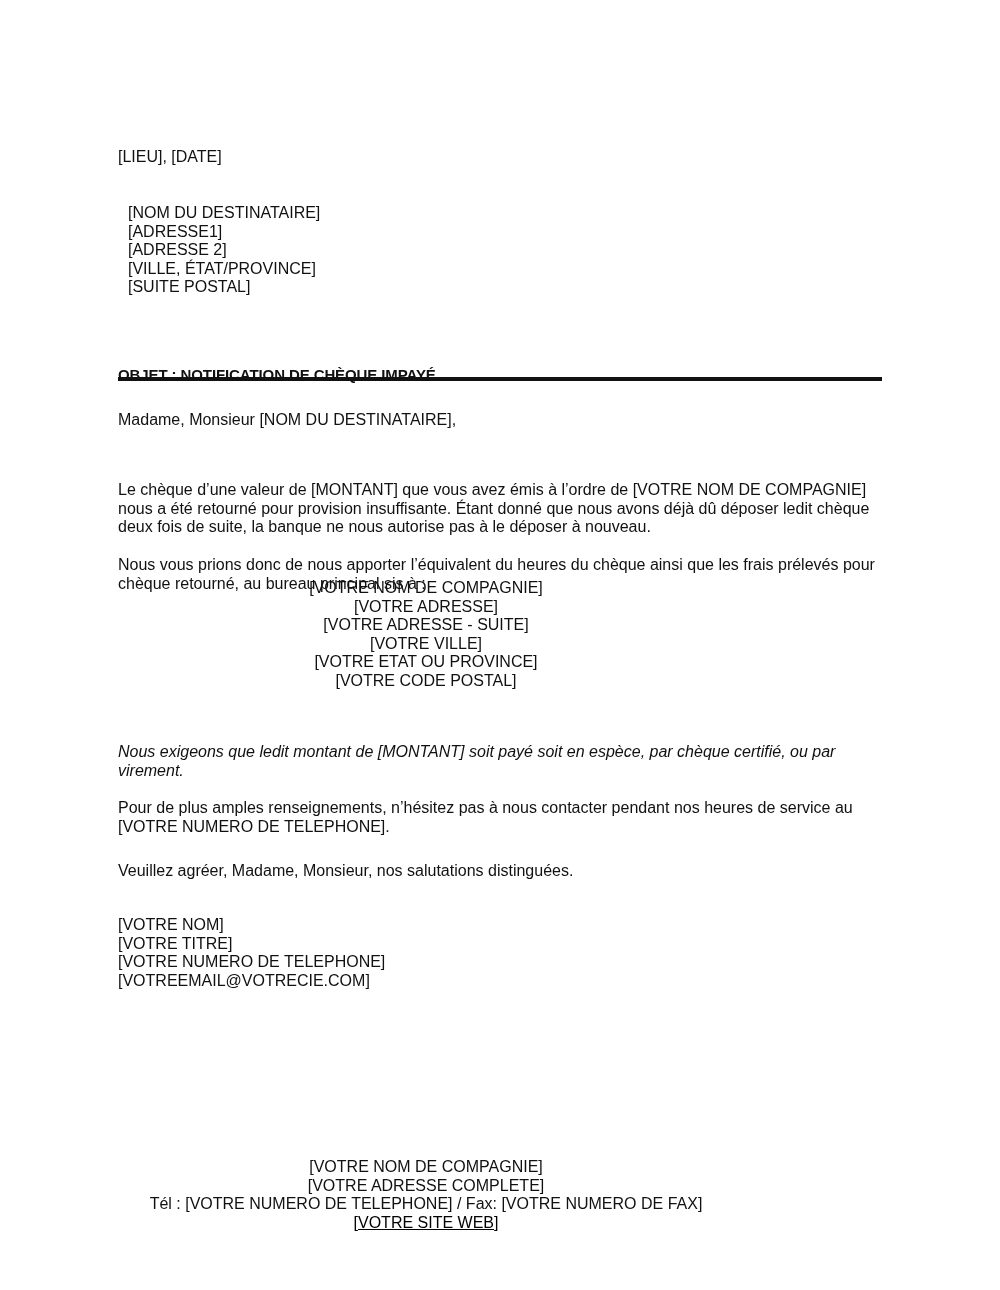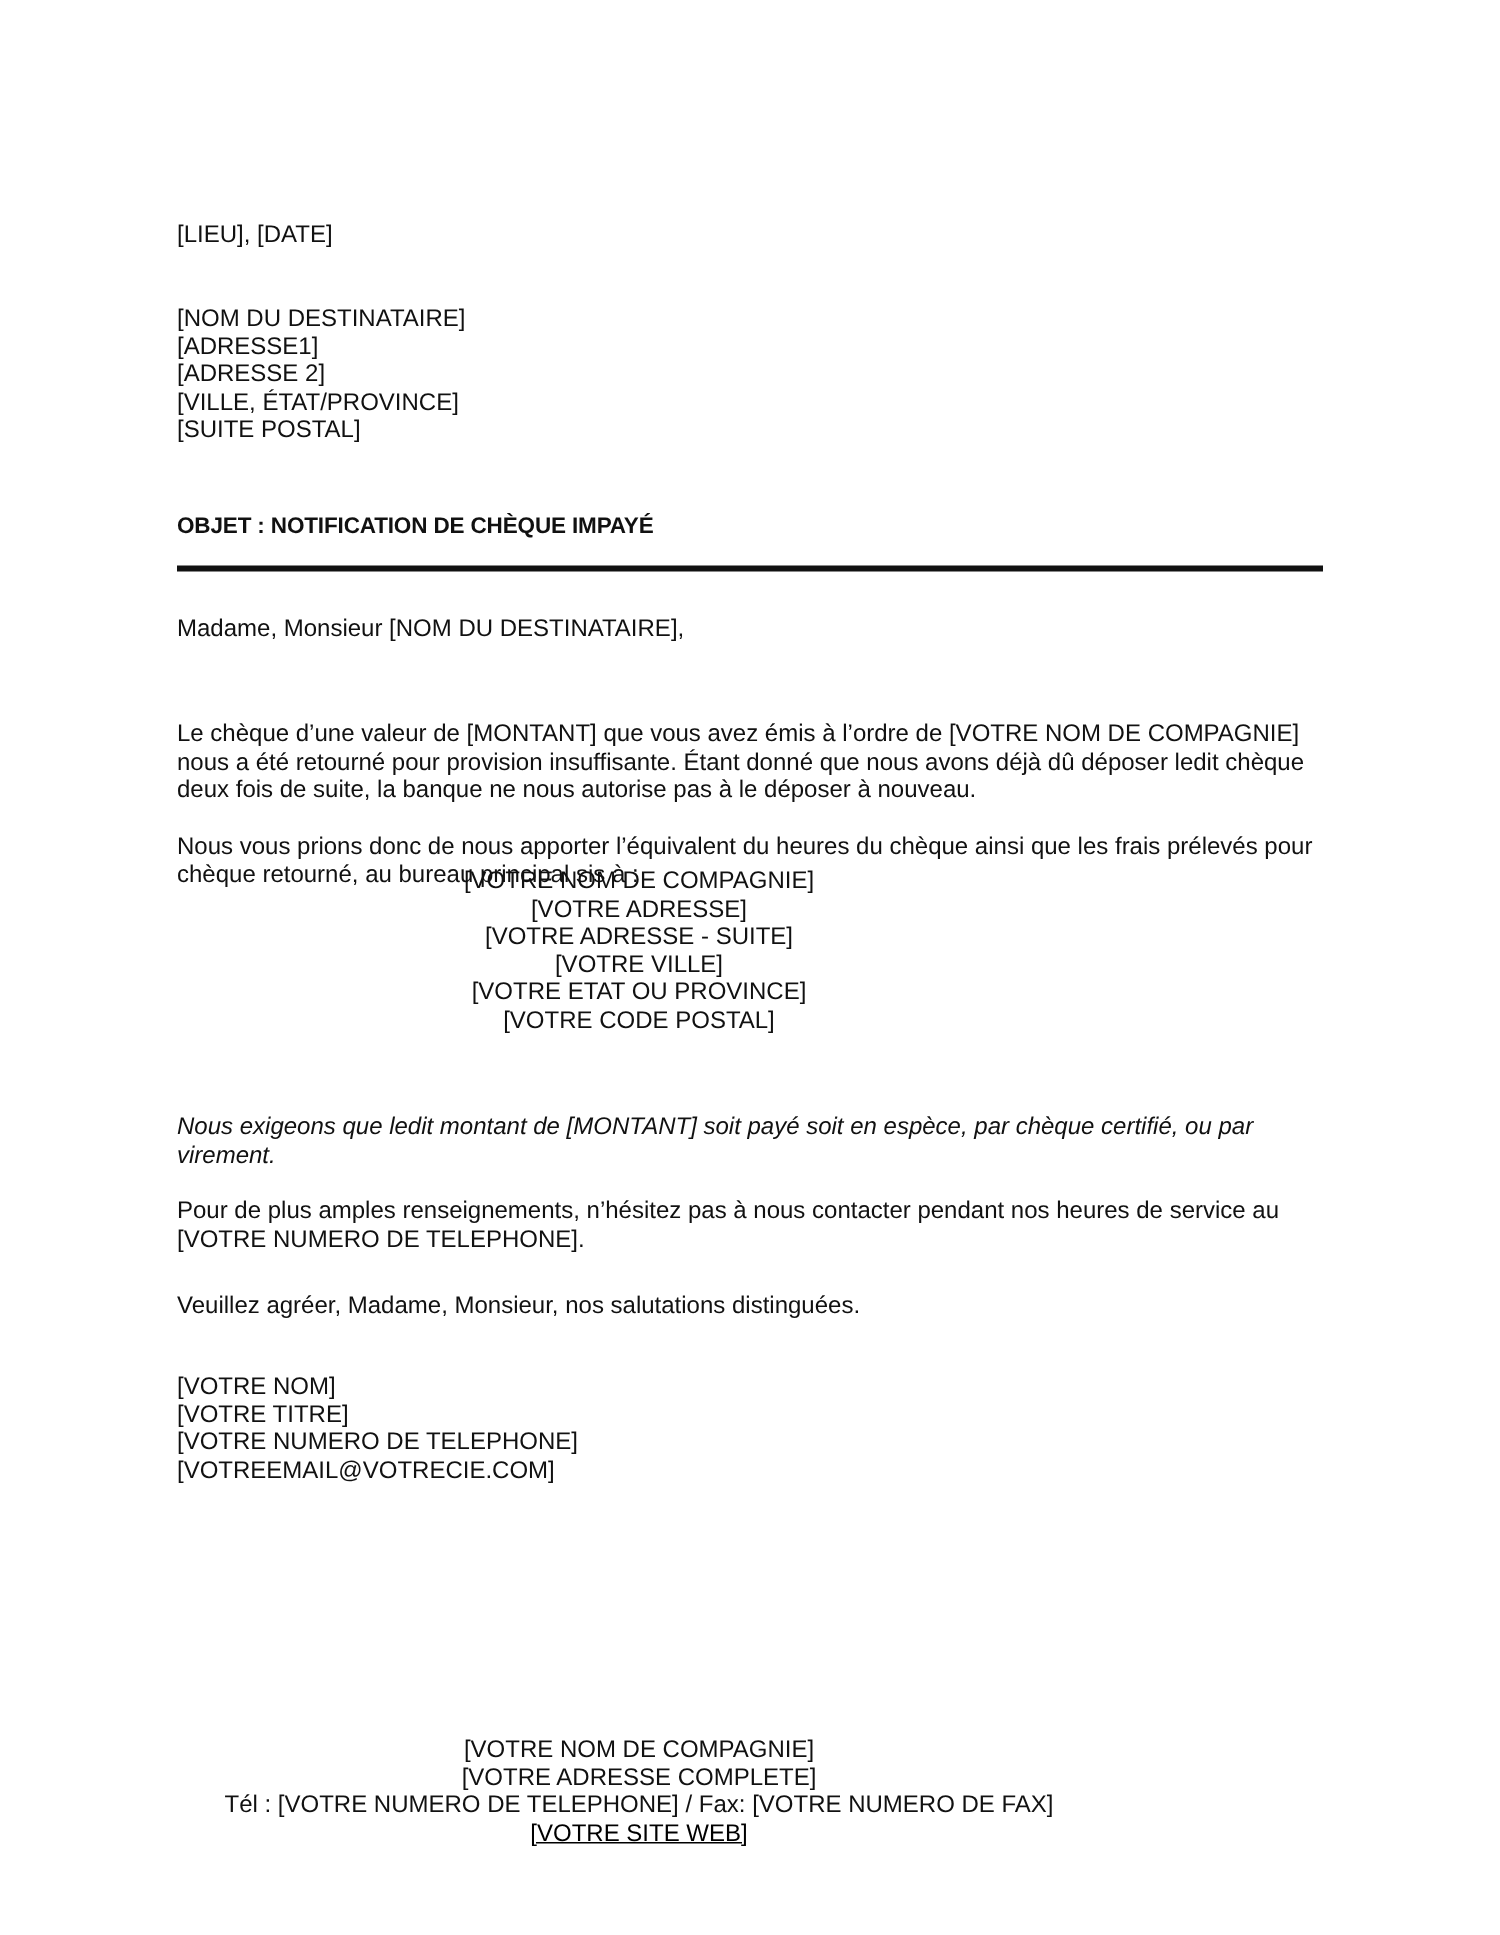--- a/index.html
+++ b/index.html
@@ -20,21 +20,21 @@
     .line { line-height: 18.6px; white-space: nowrap; }
     .block-left { left: 118px; }
     .para {
       left: 118px;
       width: 770px;
       line-height: 18.6px;
       margin-top: 33px;
     }
     .subject {
       left: 118px;
-      top: 342px;
+      top: 366px;
       font-weight: bold;
       font-size: 15px;
       letter-spacing: -0.1px;
     }
     .rule {
       left: 118px;
       top: 377px;
       width: 764px;
       height: 4px;
       background: #111111;
@@ -48,21 +48,21 @@
     .link {
       color: #000000;
       text-decoration: underline;
     }
   </style>
 </head>
 <body>
 
 <div class="abs line block-left" style="top:148px;">[LIEU], [DATE]</div>
 
-<div class="abs block-left" style="top:204px;">
+<div class="abs block-left" style="top:204px;margin-left:10px;">
   <div class="line">[NOM DU DESTINATAIRE]</div>
   <div class="line">[ADRESSE1]</div>
   <div class="line">[ADRESSE 2]</div>
   <div class="line">[VILLE, ÉTAT/PROVINCE]</div>
   <div class="line">[SUITE POSTAL]</div>
 </div>
 
 <div class="abs subject line">OBJET : NOTIFICATION DE CHÈQUE IMPAYÉ</div>
 <div class="abs rule"></div>
 

